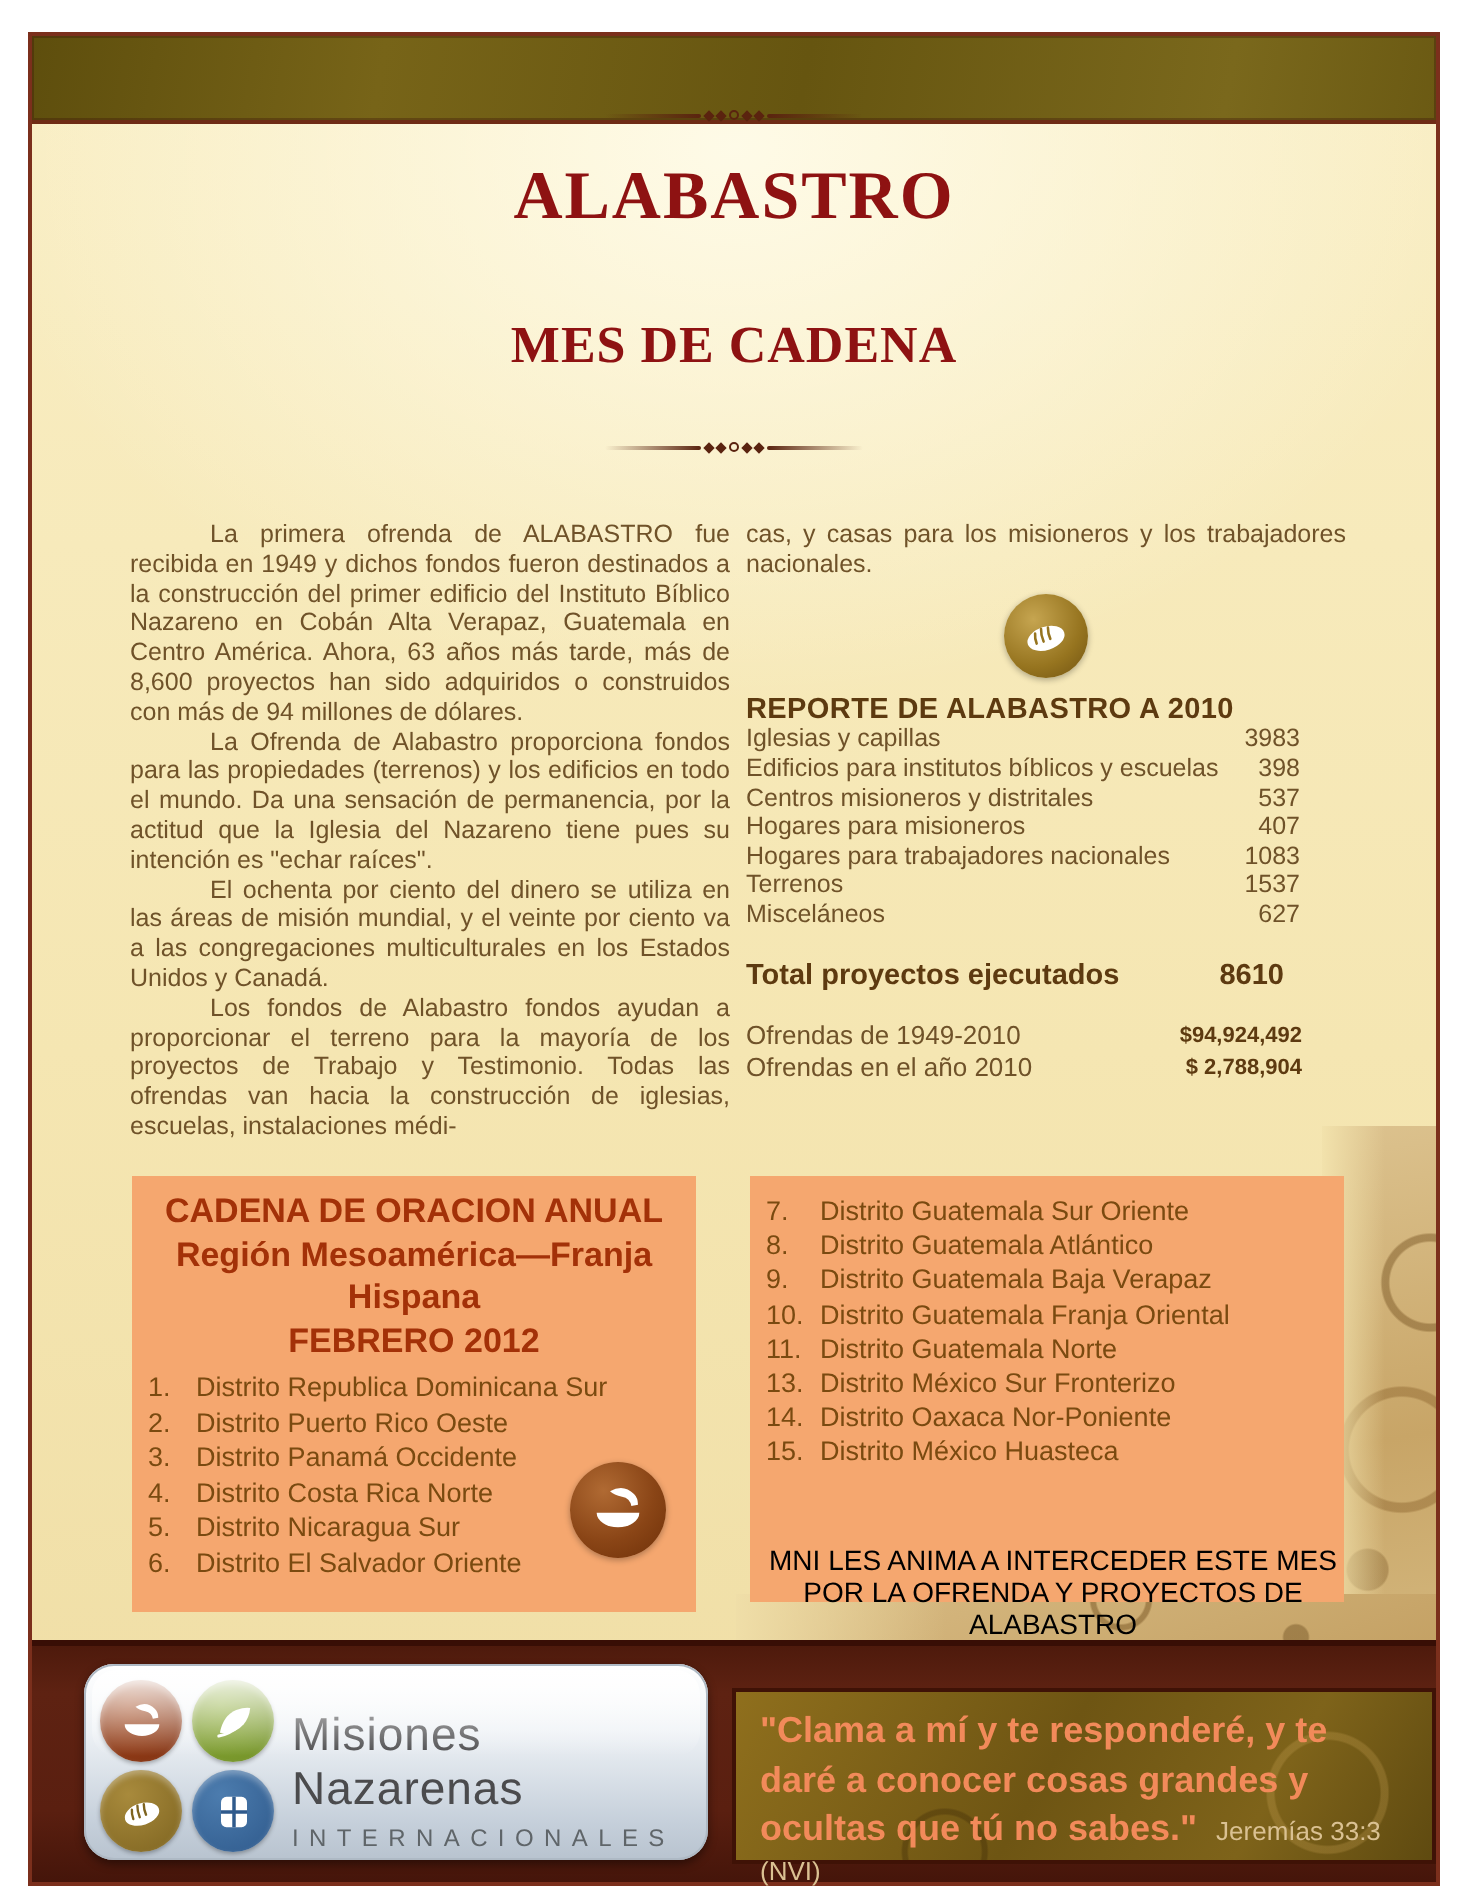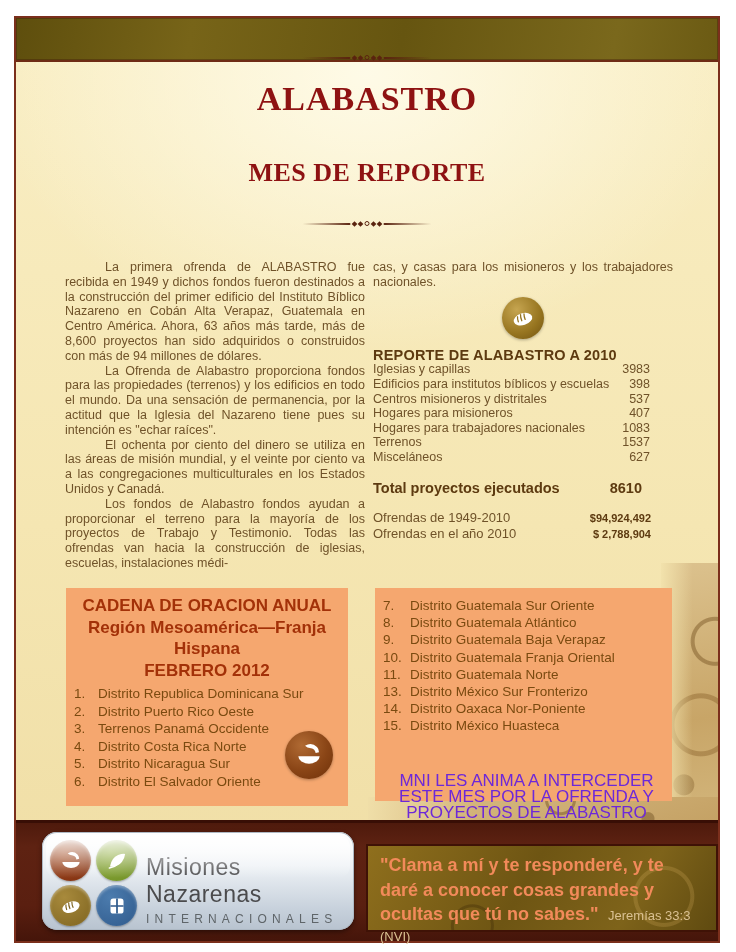--- a/index.html
+++ b/index.html
@@ -74,21 +74,21 @@
         font-size:17px;line-height:21.5px;}
   .dlist{margin:4px 0 0;padding:0 6px 0 8px;list-style:none;}
   .dlist li{display:flex;font-size:13.5px;line-height:17.5px;color:#7A4A10;}
   .dlist .num{width:24px;flex:none;}
   .obox-right .dlist{padding-top:5px;}
   .obox-right .dlist li{line-height:17.2px;}
   .obox-right .dlist .num{width:27px;}
   .badge-hand{position:absolute;left:219px;top:143px;width:48px;height:48px;
         background:radial-gradient(circle at 35% 30%,#B06A33,#8A4516 55%,#6E3008);}
   .mni-note{position:absolute;left:8px;right:2px;top:185px;text-align:center;
-        font-size:17px;line-height:15.8px;color:#6d28d9;}
+        font-size:14px;line-height:15.8px;color:#000000;}
   
   .footer{position:absolute;left:0;right:0;bottom:0;height:121px;box-sizing:border-box;
         border-top:3px solid #380E05;
         background:linear-gradient(180deg,#4E1A0C,#5E2212 20%,#5A1F10 70%,#45150A);}
   .logo-card{position:absolute;left:26px;top:9px;width:312px;height:98px;border-radius:15px;
         background:linear-gradient(180deg,#FFFFFF 0%,#EDF1F5 35%,#C6D0DB 80%,#B8C3CF 100%);
         box-shadow:0 2px 5px rgba(0,0,0,.45), inset 0 0 0 1px #AEB9C4;}
   .logo-card::after{content:"";position:absolute;left:4px;right:4px;top:3px;height:44%;
         border-radius:12px;background:linear-gradient(180deg,rgba(255,255,255,.95),rgba(255,255,255,0));
         pointer-events:none;}
@@ -122,21 +122,21 @@
       <span class="oline l"></span>
         <span class="odia"></span>
         <span class="odia"></span>
         <span class="odot"></span>
         <span class="odia"></span>
         <span class="odia"></span>
         <span class="oline r"></span>
     </div>
 
     <h1 class="title">ALABASTRO</h1>
-    <h2 class="subtitle">MES DE REPORTE</h2>
+    <h2 class="subtitle">MES DE CADENA</h2>
 
     <div class="orn orn-mid">
       <span class="oline l"></span>
         <span class="odia"></span>
         <span class="odia"></span>
         <span class="odot"></span>
         <span class="odia"></span>
         <span class="odia"></span>
         <span class="oline r"></span>
     </div>
@@ -221,21 +221,21 @@
         <li>
             <span class="num">1.</span>
             <span>Distrito Republica Dominicana Sur</span>
           </li>
         <li>
             <span class="num">2.</span>
             <span>Distrito Puerto Rico  Oeste</span>
           </li>
         <li>
             <span class="num">3.</span>
-            <span>Terrenos Panamá Occidente</span>
+            <span>Distrito Panamá Occidente</span>
           </li>
         <li>
             <span class="num">4.</span>
             <span>Distrito Costa Rica Norte</span>
           </li>
         <li>
             <span class="num">5.</span>
             <span>Distrito Nicaragua  Sur</span>
           </li>
         <li>

